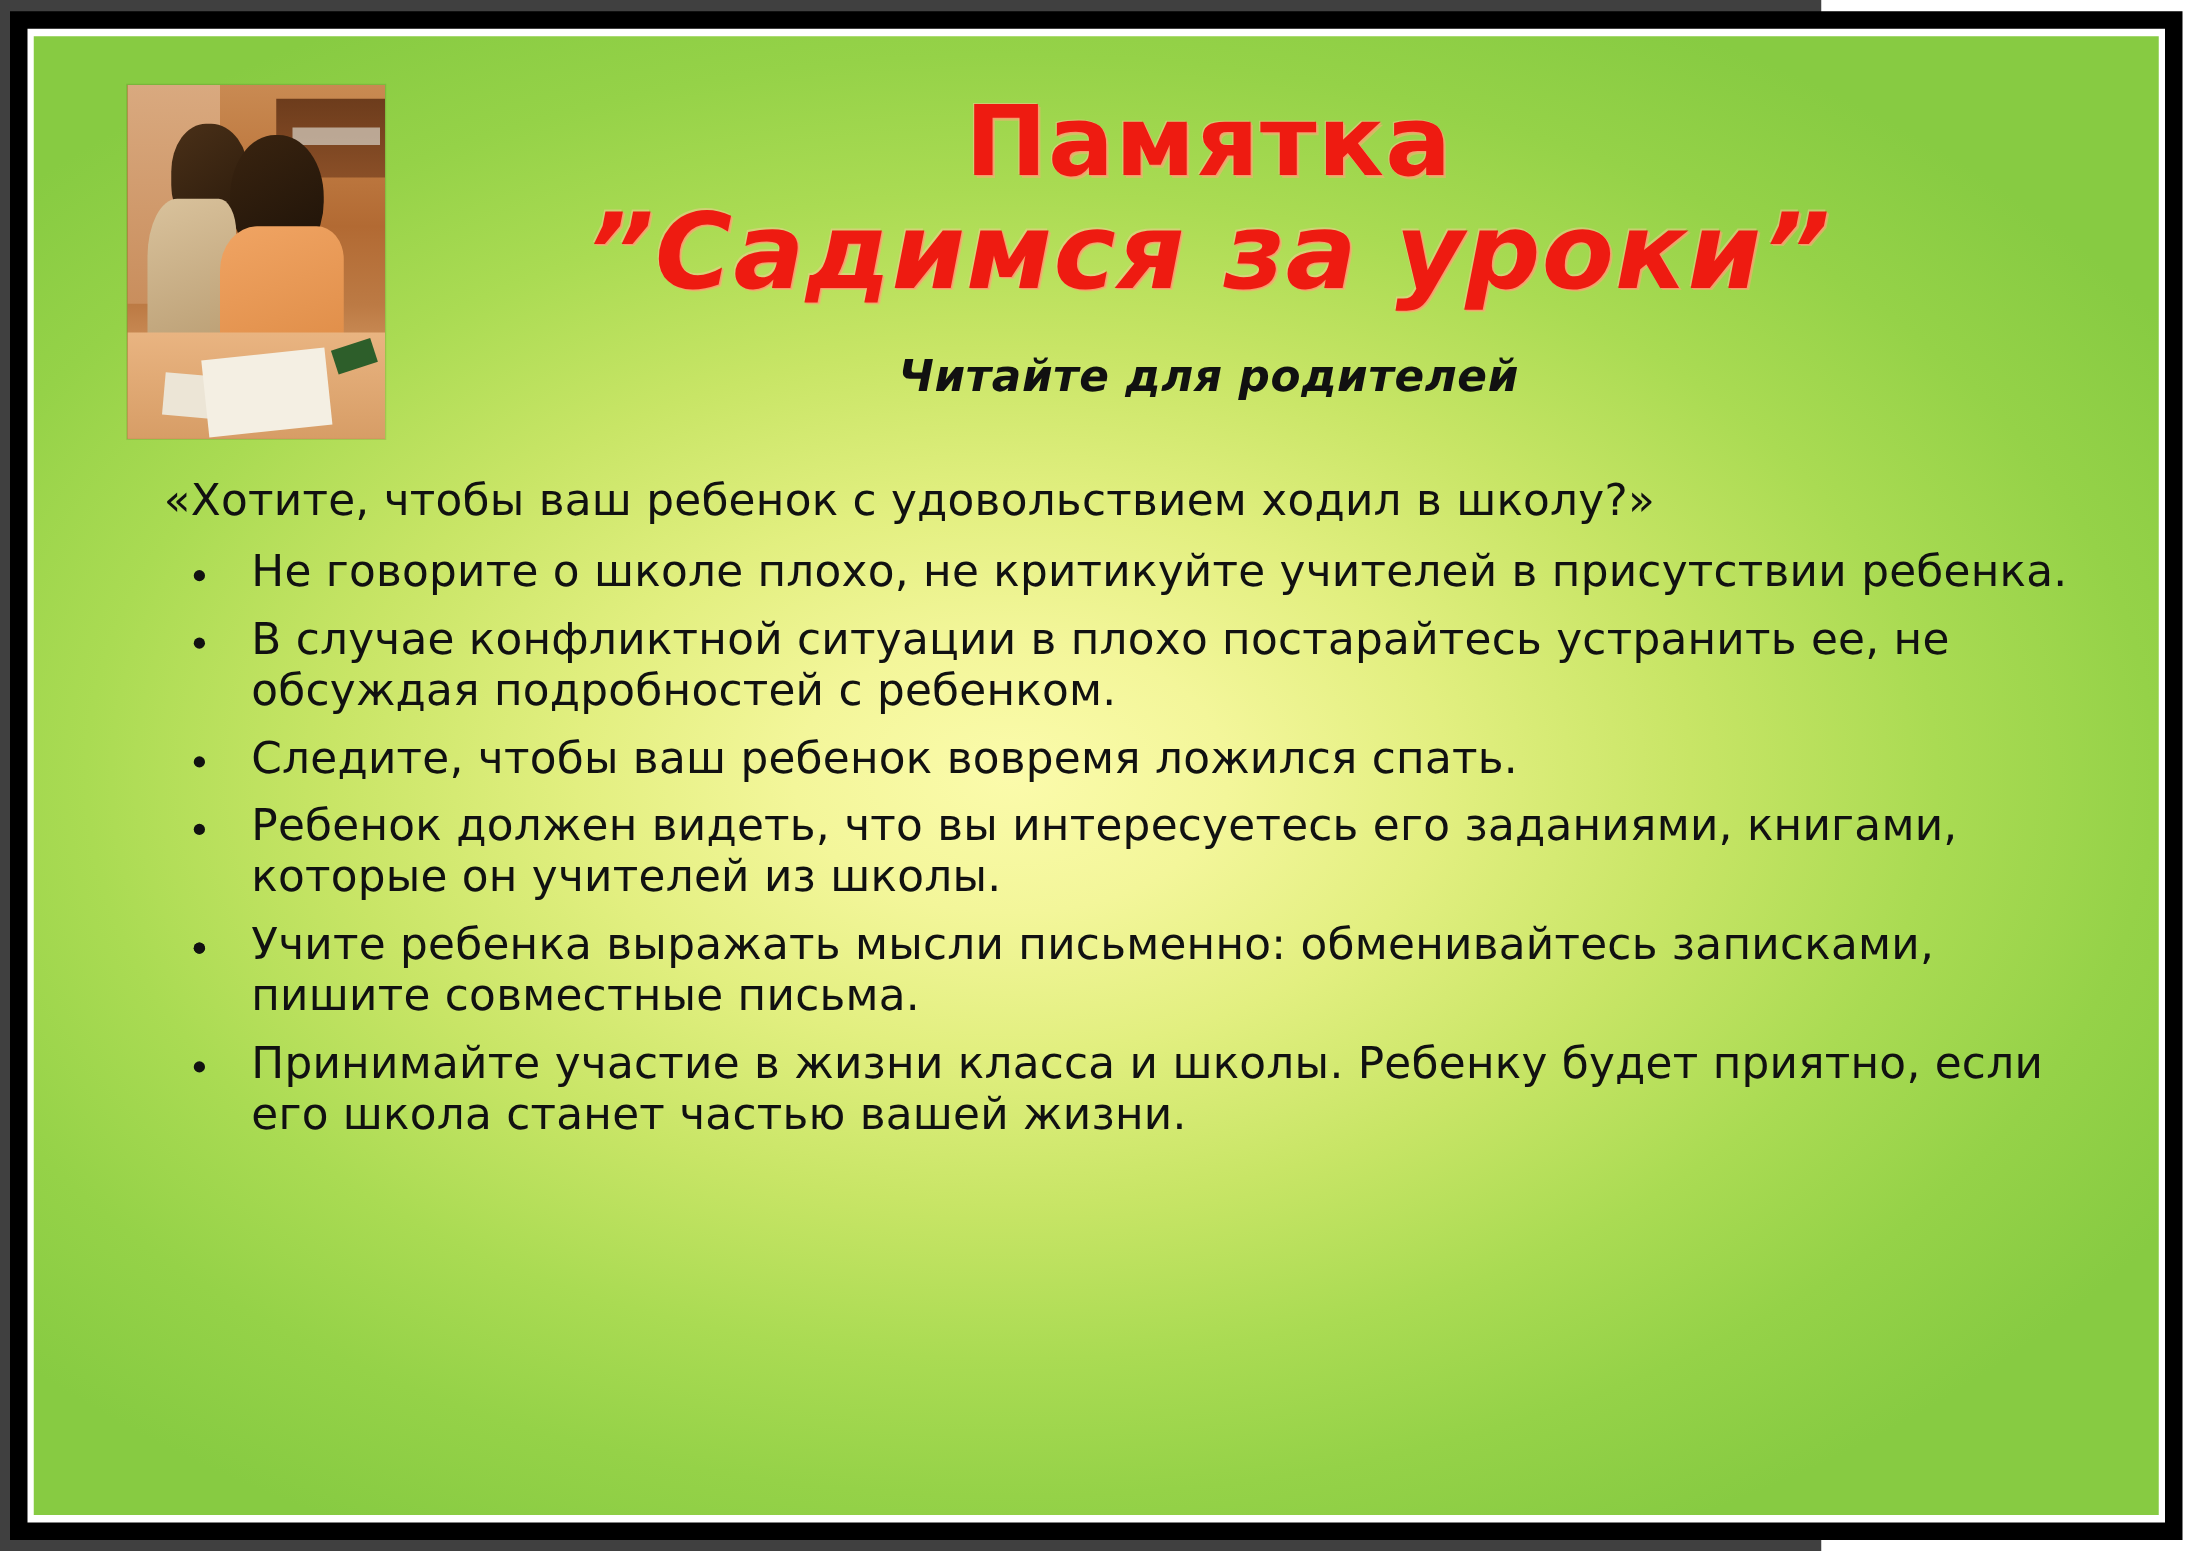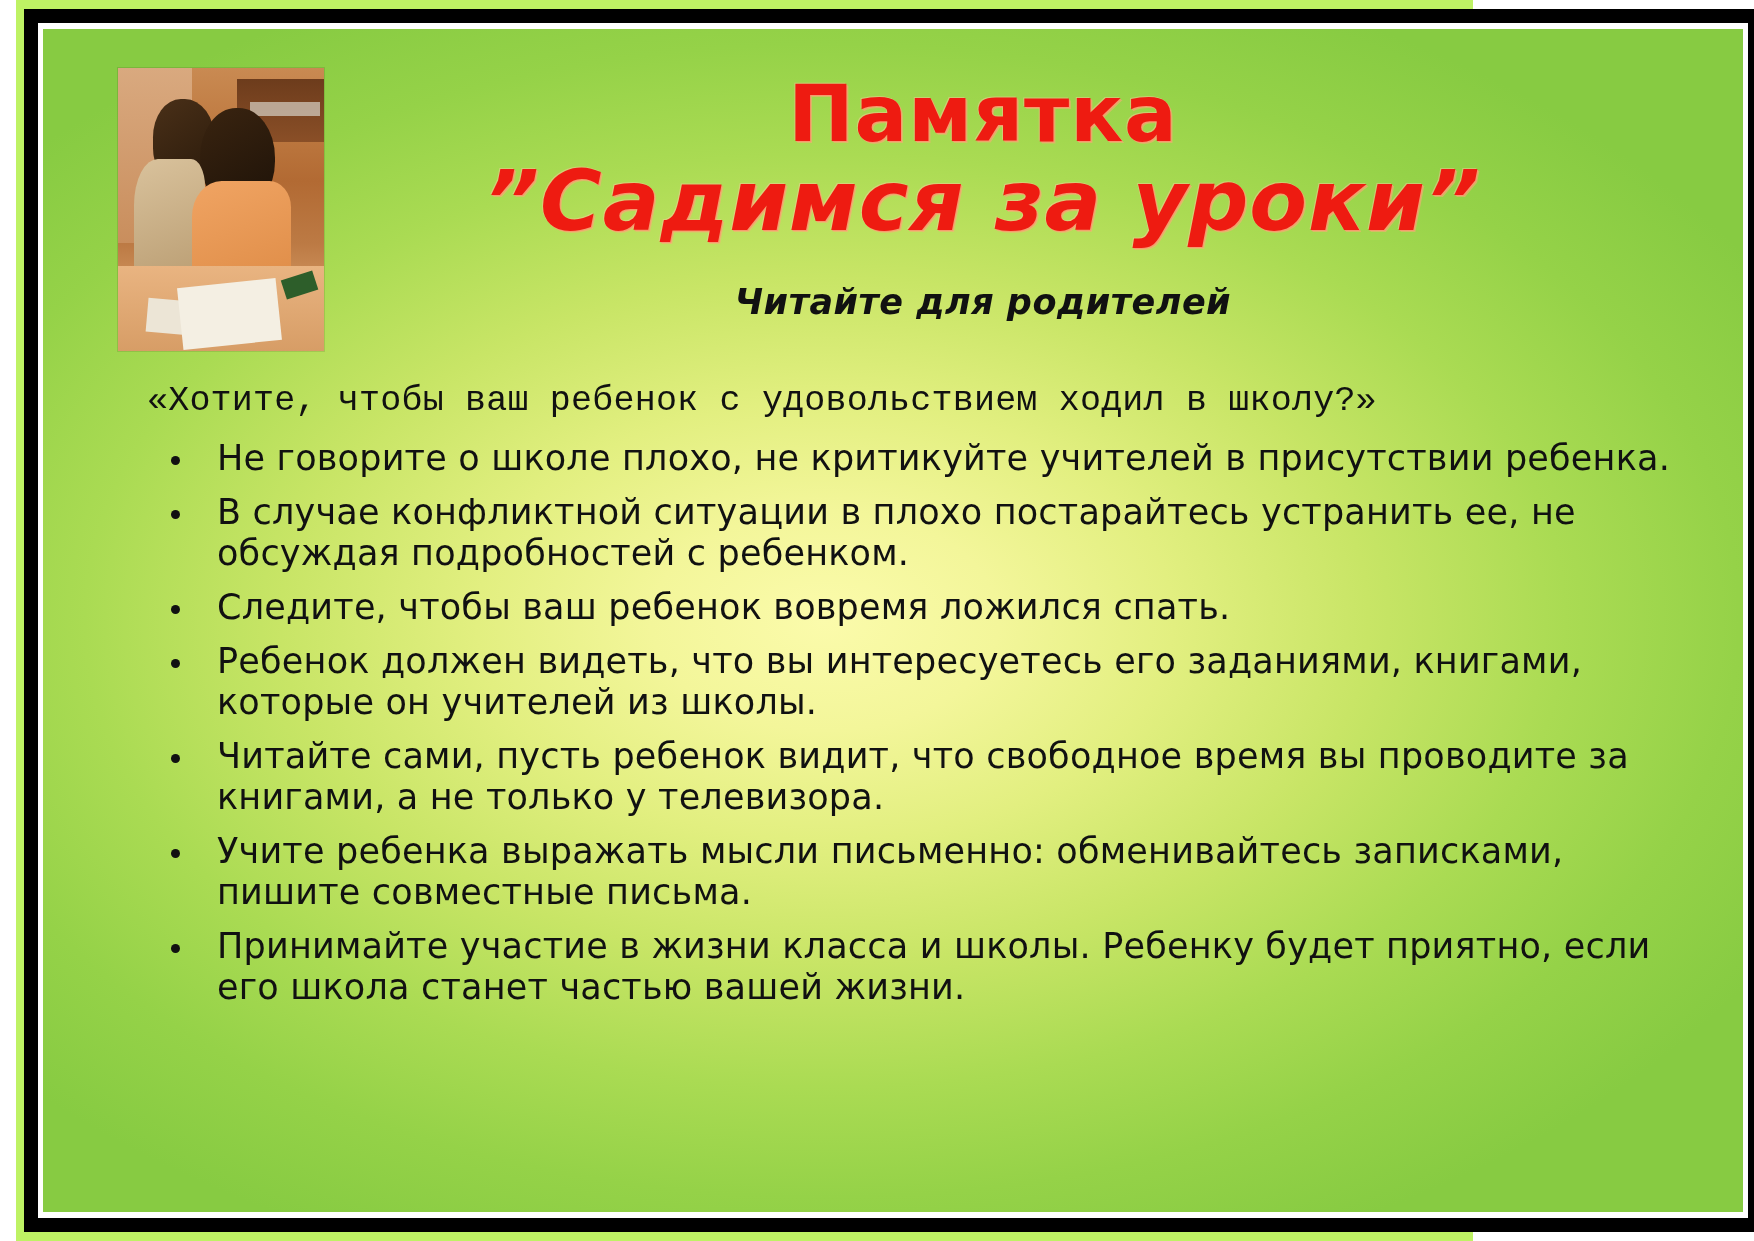--- a/index.html
+++ b/index.html
@@ -11,24 +11,24 @@
   body {
     width: 1754px;
     height: 1241px;
     overflow: hidden;
     font-family: "DejaVu Sans", sans-serif;
   }
 
   
   .page {
     position: absolute;
-    left: 16px; top: 0;
+    left: 0; top: 0;
     width: 1457px;
     height: 1241px;
-    background: #bef264;
+    background: #404040;
     box-sizing: border-box;
   }
   .frame-black {
     position: absolute;
     left: 8px;
     top: 9px;
     width: 1738px;
     height: 1223px;
     background: #000000;
     box-sizing: border-box;
@@ -195,21 +195,20 @@
     box-sizing: border-box;
     color: #111111;
   }
   .lead {
     font-size: 35px;
     line-height: 1.18;
     margin: 0 0 14px 0;
     padding-left: 36px;
     text-indent: -14px;
     letter-spacing: 0.2px;
-    font-family: Liberation Mono, monospace;
   }
   .bullets {
     list-style: none;
     margin: 16px;
     padding: 0;
   }
   .bullets li {
     position: relative;
     font-size: 35px;
     line-height: 1.17;
@@ -277,21 +276,20 @@
         <li>
           <span class="dot"></span>
           <span>Следите, чтобы ваш ребенок вовремя ложился спать.</span>
         </li>
         <li>
           <span class="dot"></span>
           <span>Ребенок должен видеть, что вы интересуетесь его заданиями, книгами, которые он учителей из школы.</span>
         </li>
         <li>
           <span class="dot"></span>
-          <span>Читайте сами, пусть ребенок видит, что свободное время вы проводите за книгами, а не только у телевизора.</span>
         </li>
         <li>
           <span class="dot"></span>
           <span>Учите ребенка выражать мысли письменно: обменивайтесь записками, пишите совместные письма.</span>
         </li>
         <li>
           <span class="dot"></span>
           <span>Принимайте участие в жизни класса и школы. Ребенку будет приятно, если его школа станет частью вашей жизни.</span>
         </li>
       </ul>

